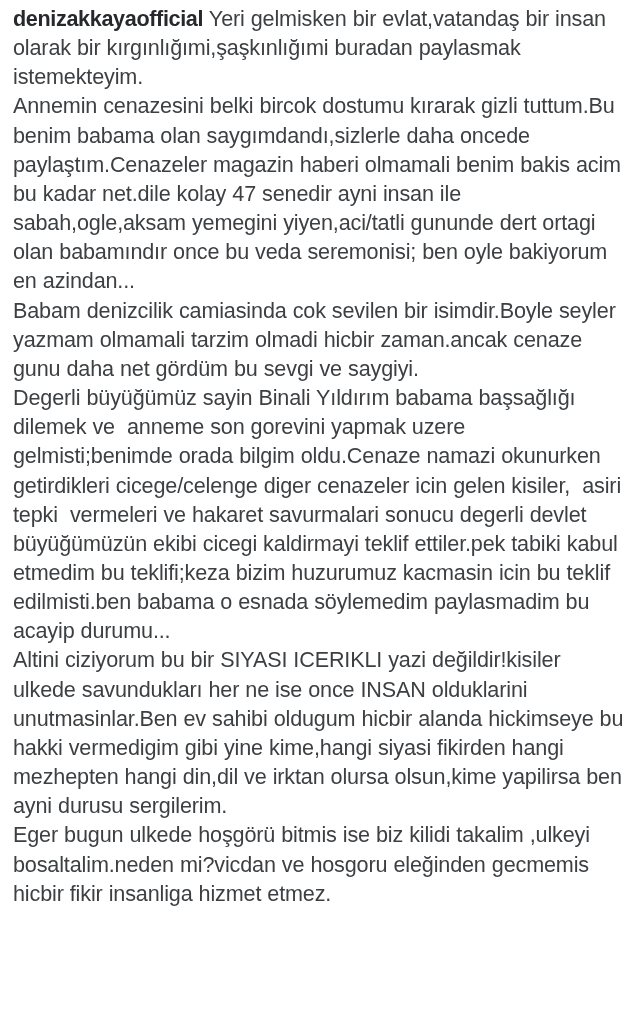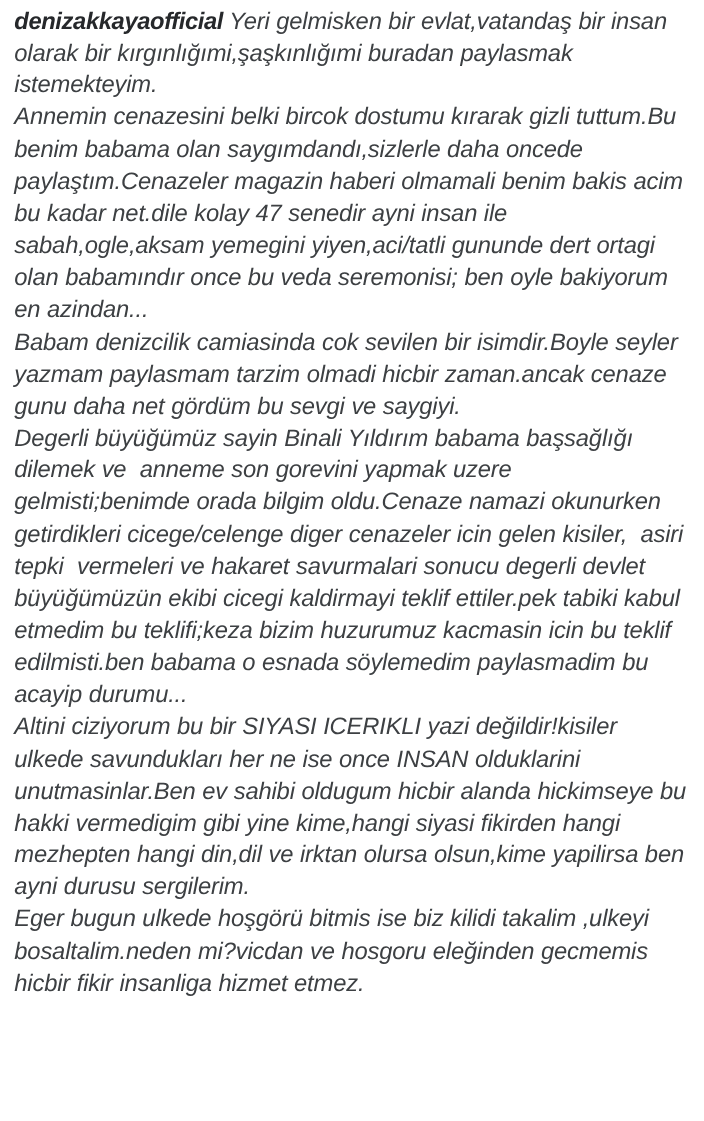--- a/index.html
+++ b/index.html
@@ -14,21 +14,20 @@
     overflow: hidden;
     font-family: "Liberation Sans", "DejaVu Sans", sans-serif;
   }
   #caption-post {
     width: 640px;
     height: 790px;
     background: #ffffff;
     position: relative;
     box-sizing: border-box;
     padding: 4px 14px 0 13px;
-    font-style: italic;
   }
   .caption-body {
     font-size: 21.6px;
     line-height: 29.15px;
     color: #3d4043;
     letter-spacing: -0.15px;
     word-spacing: 0.2px;
     -webkit-font-smoothing: antialiased;
   }
   .para {
@@ -45,21 +44,21 @@
 </head>
 <body>
 
 <div id="caption-post" style="background: rgb(255, 255, 255);">
   <div class="caption-body" style="color: rgb(61, 64, 67);">
 
     <p class="para"><span class="username" style="color: rgb(38, 40, 43);">denizakkayaofficial</span> <span>Yeri gelmisken bir evlat,vatandaş bir insan olarak bir kırgınlığımi,şaşkınlığımi buradan paylasmak istemekteyim.</span></p>
 
     <p class="para">Annemin cenazesini belki bircok dostumu kırarak gizli tuttum.Bu benim babama olan saygımdandı,sizlerle daha oncede paylaştım.Cenazeler magazin haberi olmamali benim bakis acim bu kadar net.dile kolay 47 senedir ayni insan ile sabah,ogle,aksam yemegini yiyen,aci/tatli gununde dert ortagi olan babamındır once bu veda seremonisi; ben oyle bakiyorum en azindan...</p>
 
-    <p class="para">Babam denizcilik camiasinda cok sevilen bir isimdir.Boyle seyler yazmam paylasmam tarzim olmadi hicbir zaman.ancak cenaze gunu daha net gördüm bu sevgi ve saygiyi.</p>
+    <p class="para">Babam denizcilik camiasinda cok sevilen bir isimdir.Boyle seyler yazmam olmamali tarzim olmadi hicbir zaman.ancak cenaze gunu daha net gördüm bu sevgi ve saygiyi.</p>
 
     <p class="para">Degerli büyüğümüz sayin Binali Yıldırım babama başsağlığı dilemek ve  anneme son gorevini yapmak uzere gelmisti;benimde orada bilgim oldu.Cenaze namazi okunurken getirdikleri cicege/celenge diger cenazeler icin gelen kisiler,  asiri tepki  vermeleri ve hakaret savurmalari sonucu degerli devlet büyüğümüzün ekibi cicegi kaldirmayi teklif ettiler.pek tabiki kabul etmedim bu teklifi;keza bizim huzurumuz kacmasin icin bu teklif edilmisti.ben babama o esnada söylemedim paylasmadim bu acayip durumu...</p>
 
 
     <p class="para">Altini ciziyorum bu bir SIYASI ICERIKLI yazi değildir!kisiler ulkede savundukları her ne ise once INSAN olduklarini unutmasinlar.Ben ev sahibi oldugum hicbir alanda hickimseye bu hakki vermedigim gibi yine kime,hangi siyasi fikirden hangi mezhepten hangi din,dil ve irktan olursa olsun,kime yapilirsa ben ayni durusu sergilerim.</p>
 
     <p class="para">Eger bugun ulkede hoşgörü bitmis ise biz kilidi takalim ,ulkeyi bosaltalim.neden mi?vicdan ve hosgoru eleğinden gecmemis hicbir fikir insanliga hizmet etmez.</p>
 
   </div>
 </div>

